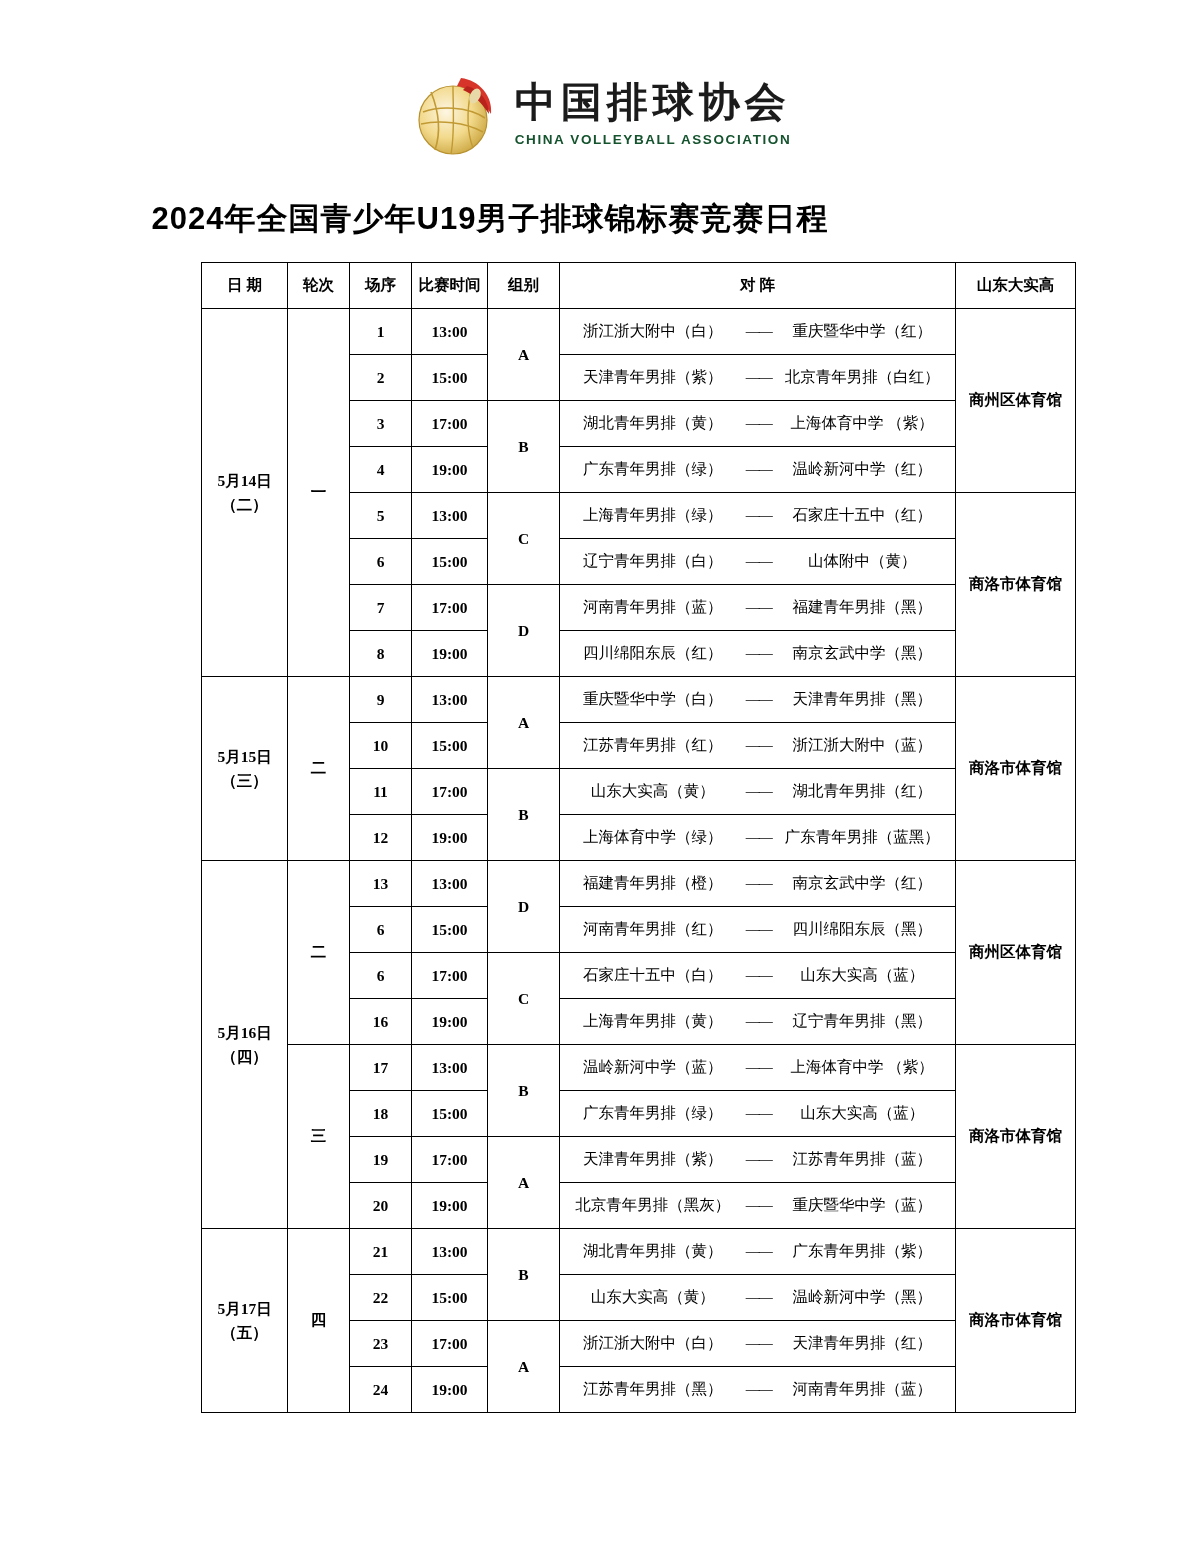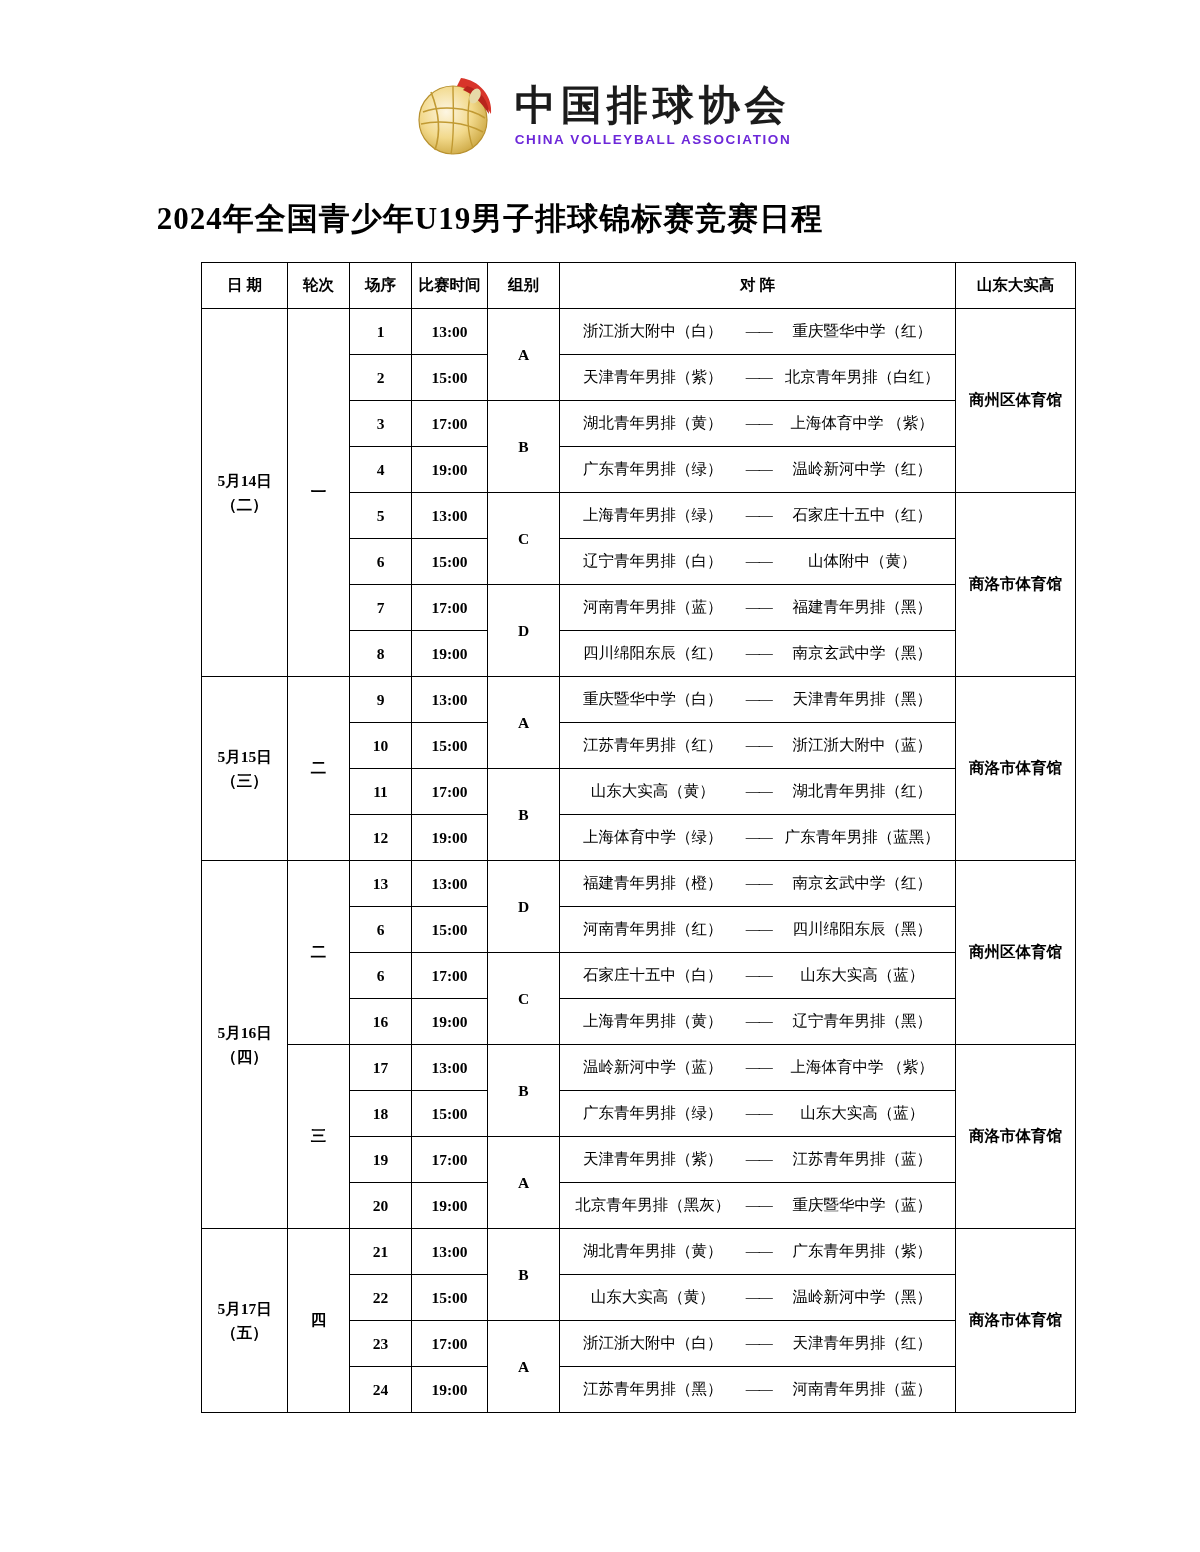--- a/index.html
+++ b/index.html
@@ -40,44 +40,44 @@
     width: 92px;
     height: 92px;
   }
   .logo-text-wrap {
     display: flex;
     flex-direction: column;
     align-items: flex-start;
     line-height: 1;
   }
   .logo-cn {
-    font-family: Liberation Sans, sans-serif;
+    font-family: Liberation Mono, monospace;
     font-size: 41px;
     font-weight: bold;
     letter-spacing: 5px;
     color: #1b1b1b;
   }
   .logo-en {
     font-family: "Liberation Sans", sans-serif;
     font-size: 13.5px;
     font-weight: bold;
     letter-spacing: 1.6px;
-    color: #6d28d9;
+    color: #14532d;
     margin-top: 7px;
   }
   
   .doc-title {
     position: absolute;
     top: 198px;
     left: 0;
     width: 980px;
     text-align: center;
     font-size: 31px;
     font-weight: bold;
-    font-family: Liberation Serif, serif;
+    font-family: Liberation Sans, sans-serif;
     letter-spacing: 1px;
   }
   
   .table-wrap {
     position: absolute;
     top: 262px;
     left: 163px;
     width: 874px;
   }
   table.sched {

